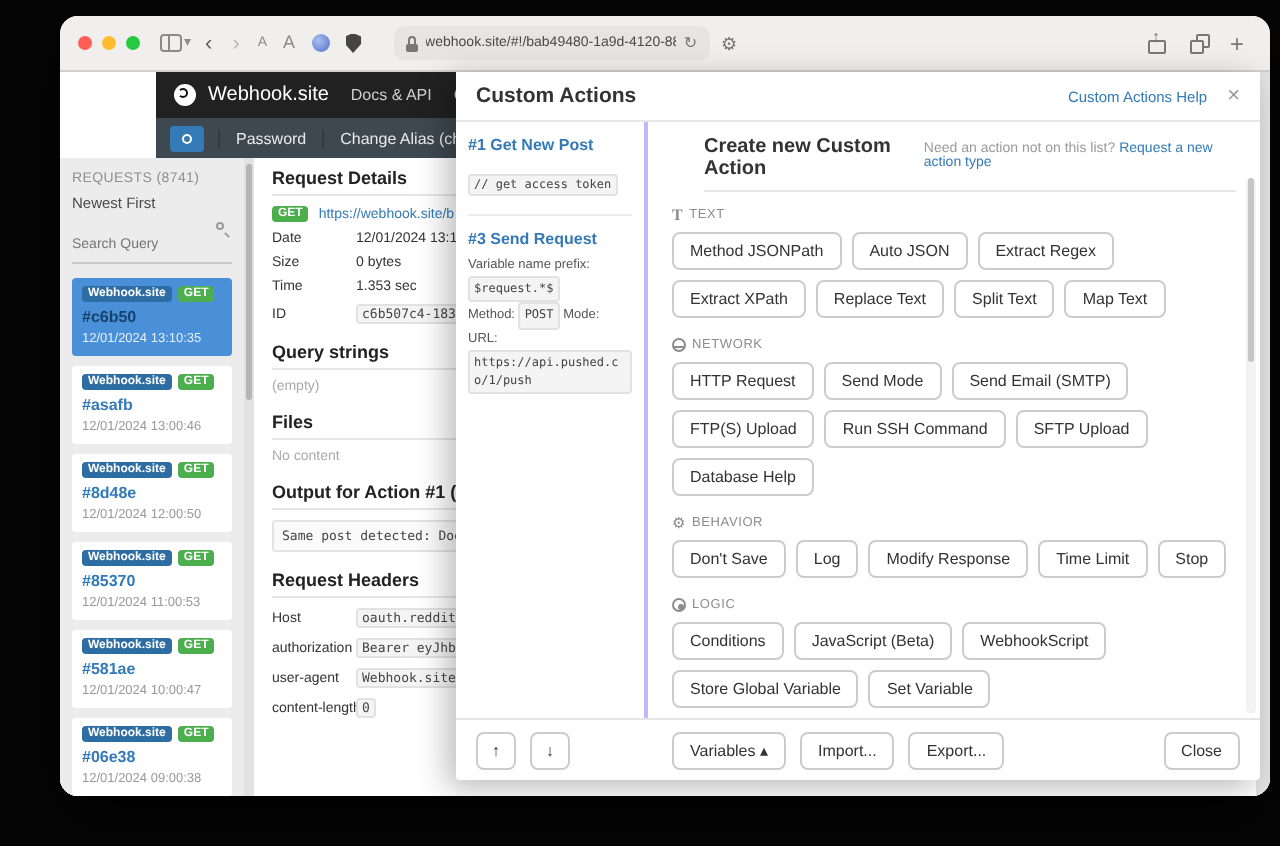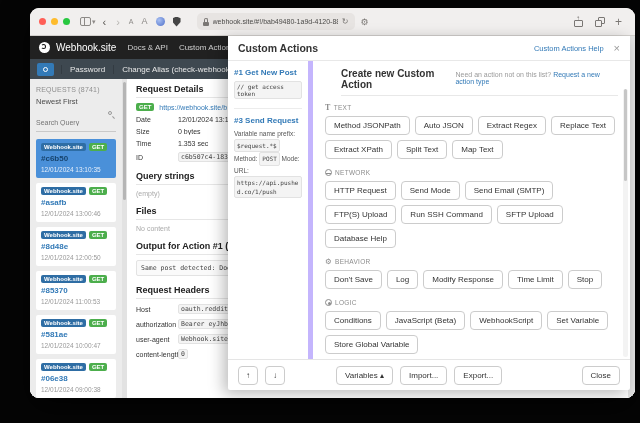--- a/index.html
+++ b/index.html
@@ -30,21 +30,21 @@
   .cspace { flex:1; }
   .share { position:relative; width:9px; height:11px; margin:0 6px; }
   .share i { position:absolute; bottom:0; left:0; width:9px; height:7px; border:1px solid #7a7774; border-radius:1px; }
   .share b { position:absolute; top:-2px; left:2px; font-size:8px; color:#7a7774; font-weight:normal; }
   .tabs { position:relative; width:10px; height:10px; margin:0 6px; }
   .tabs i { position:absolute; left:0; bottom:0; width:7px; height:7px; border:1px solid #7a7774; border-radius:1px; background:#f1efee; }
   .tabs b { position:absolute; right:0; top:0; width:7px; height:7px; border:1px solid #7a7774; border-radius:1px; }
   .plus { font-size:12px; color:#7a7774; margin:0 4px; }
 
   
-  .app { position:absolute; top:28px; left:0; right:0; bottom:0; background:#fff; }
+  .app { position:absolute; top:28px; left:0; right:0; bottom:0; background:#fff;padding-left:48px; }
   .topbar { height:23px; background:#212121; display:flex; align-items:center; padding:0 9px; gap:11px; overflow:hidden; }
   .logo { width:11px; height:11px; border-radius:50%; background:#fff; position:relative; flex:none; }
   .logo i { position:absolute; left:2px; top:2px; width:5px; height:5px; border:1.5px solid #111; border-radius:50%; border-left-color:transparent; }
   .brand { color:#fff; font-size:10px; margin-left:-5px; }
   .toplink { color:#cfcfcf; font-size:8px; white-space:nowrap; }
   .subbar { height:20px; background:#3e4850; display:flex; align-items:center; padding:0 7px; overflow:hidden; }
   .eyebtn { width:17px; height:13px; background:#337ab7; border-radius:2px; position:relative; margin-right:7px; flex:none;}
   .eyebtn i { position:absolute; left:6px; top:4px; width:5px; height:5px; border:1px solid #fff; border-radius:50%; }
   .sublink { color:#e8e8e8; font-size:8px; padding:0 8px; border-left:1px solid #333b42; white-space:nowrap; }
   .sublink:first-of-type { border-left:none; }
@@ -86,21 +86,21 @@
   .sect { margin-top:9px; }
 
   
   .rightstrip { position:absolute; top:0; right:0; bottom:0; width:7px; background:#e3e3e3; }
   .modal { position:absolute; left:198px; top:0; right:5px; bottom:8px; background:#fff; box-shadow:-4px 4px 16px rgba(0,0,0,.28); display:flex; flex-direction:column; border-radius:0 0 2px 2px; }
   .m-head { height:25px; border-bottom:1px solid #e8e8e8; display:flex; align-items:center; padding:0 10px; flex:none; }
   .m-title { font-size:10.5px; font-weight:bold; color:#333; flex:1; }
   .m-help { font-size:7.5px; color:#337ab7; }
   .m-x { font-size:11px; color:#9a9a9a; margin-left:10px; line-height:10px; }
   .m-body { flex:1; display:flex; overflow:hidden; }
-  .m-left { width:85px; border-right:5px solid #c4b5fd; padding:7px 6px; flex:none; overflow:hidden; }
+  .m-left { width:96px; border-right:2px solid #c4b5fd; padding:7px 6px; flex:none; overflow:hidden; }
   .q-t { font-size:8px; font-weight:bold; color:#337ab7; margin-bottom:4px; }
   .q-chip { display:inline-block; font-family:"DejaVu Sans Mono",monospace; font-size:6px; background:#f4f4f4; border:1px solid #e2e2e2; border-radius:2px; padding:1px 2px; color:#444; }
   .q-div { border-top:1px solid #ececec; margin:8px 0 7px; }
   .q-meta { font-size:6.5px; color:#555; line-height:1.55; }
   .q-url { word-break:break-all; }
   .m-right { flex:1; padding:7px 12px 0 12px; position:relative; overflow:hidden; }
   .c-head { display:flex; justify-content:space-between; align-items:baseline; border-bottom:1px solid #e8e8e8; padding-bottom:5px; margin-bottom:8px;margin-left:16px; }
   .c-title { font-size:10px; font-weight:bold; color:#333; }
   .c-hint { font-size:7px; color:#9a9a9a; }
   .c-hint span.lk { color:#337ab7; }
@@ -339,22 +339,22 @@
 
           <div class="section">
             <div class="slabel">
                 <span class="ticonT">T</span>
                 <span>TEXT</span>
               </div>
             <div class="sbtns">
               <span class="abtn">Method JSONPath</span>
               <span class="abtn">Auto JSON</span>
               <span class="abtn">Extract Regex</span>
+              <span class="abtn">Extract XPath</span>
               <span class="abtn">Replace Text</span>
-              <span class="abtn">Extract XPath</span>
               <span class="abtn">Split Text</span>
               <span class="abtn">Map Text</span>
             </div>
           </div>
 
           <div class="section">
             <div class="slabel">
                 <span class="iglobe">
                   <i></i>
                 </span>
@@ -389,22 +389,22 @@
             <div class="slabel">
                 <span class="ilogic">
                   <i></i>
                 </span>
                 <span>LOGIC</span>
               </div>
             <div class="sbtns">
               <span class="abtn">Conditions</span>
               <span class="abtn">JavaScript (Beta)</span>
               <span class="abtn">WebhookScript</span>
+              <span class="abtn">Store Global Variable</span>
               <span class="abtn">Set Variable</span>
-              <span class="abtn">Store Global Variable</span>
             </div>
           </div>
 
           <div class="mscroll">
               <i></i>
             </div>
         </div>
       </div>
 
       <div class="m-foot">

